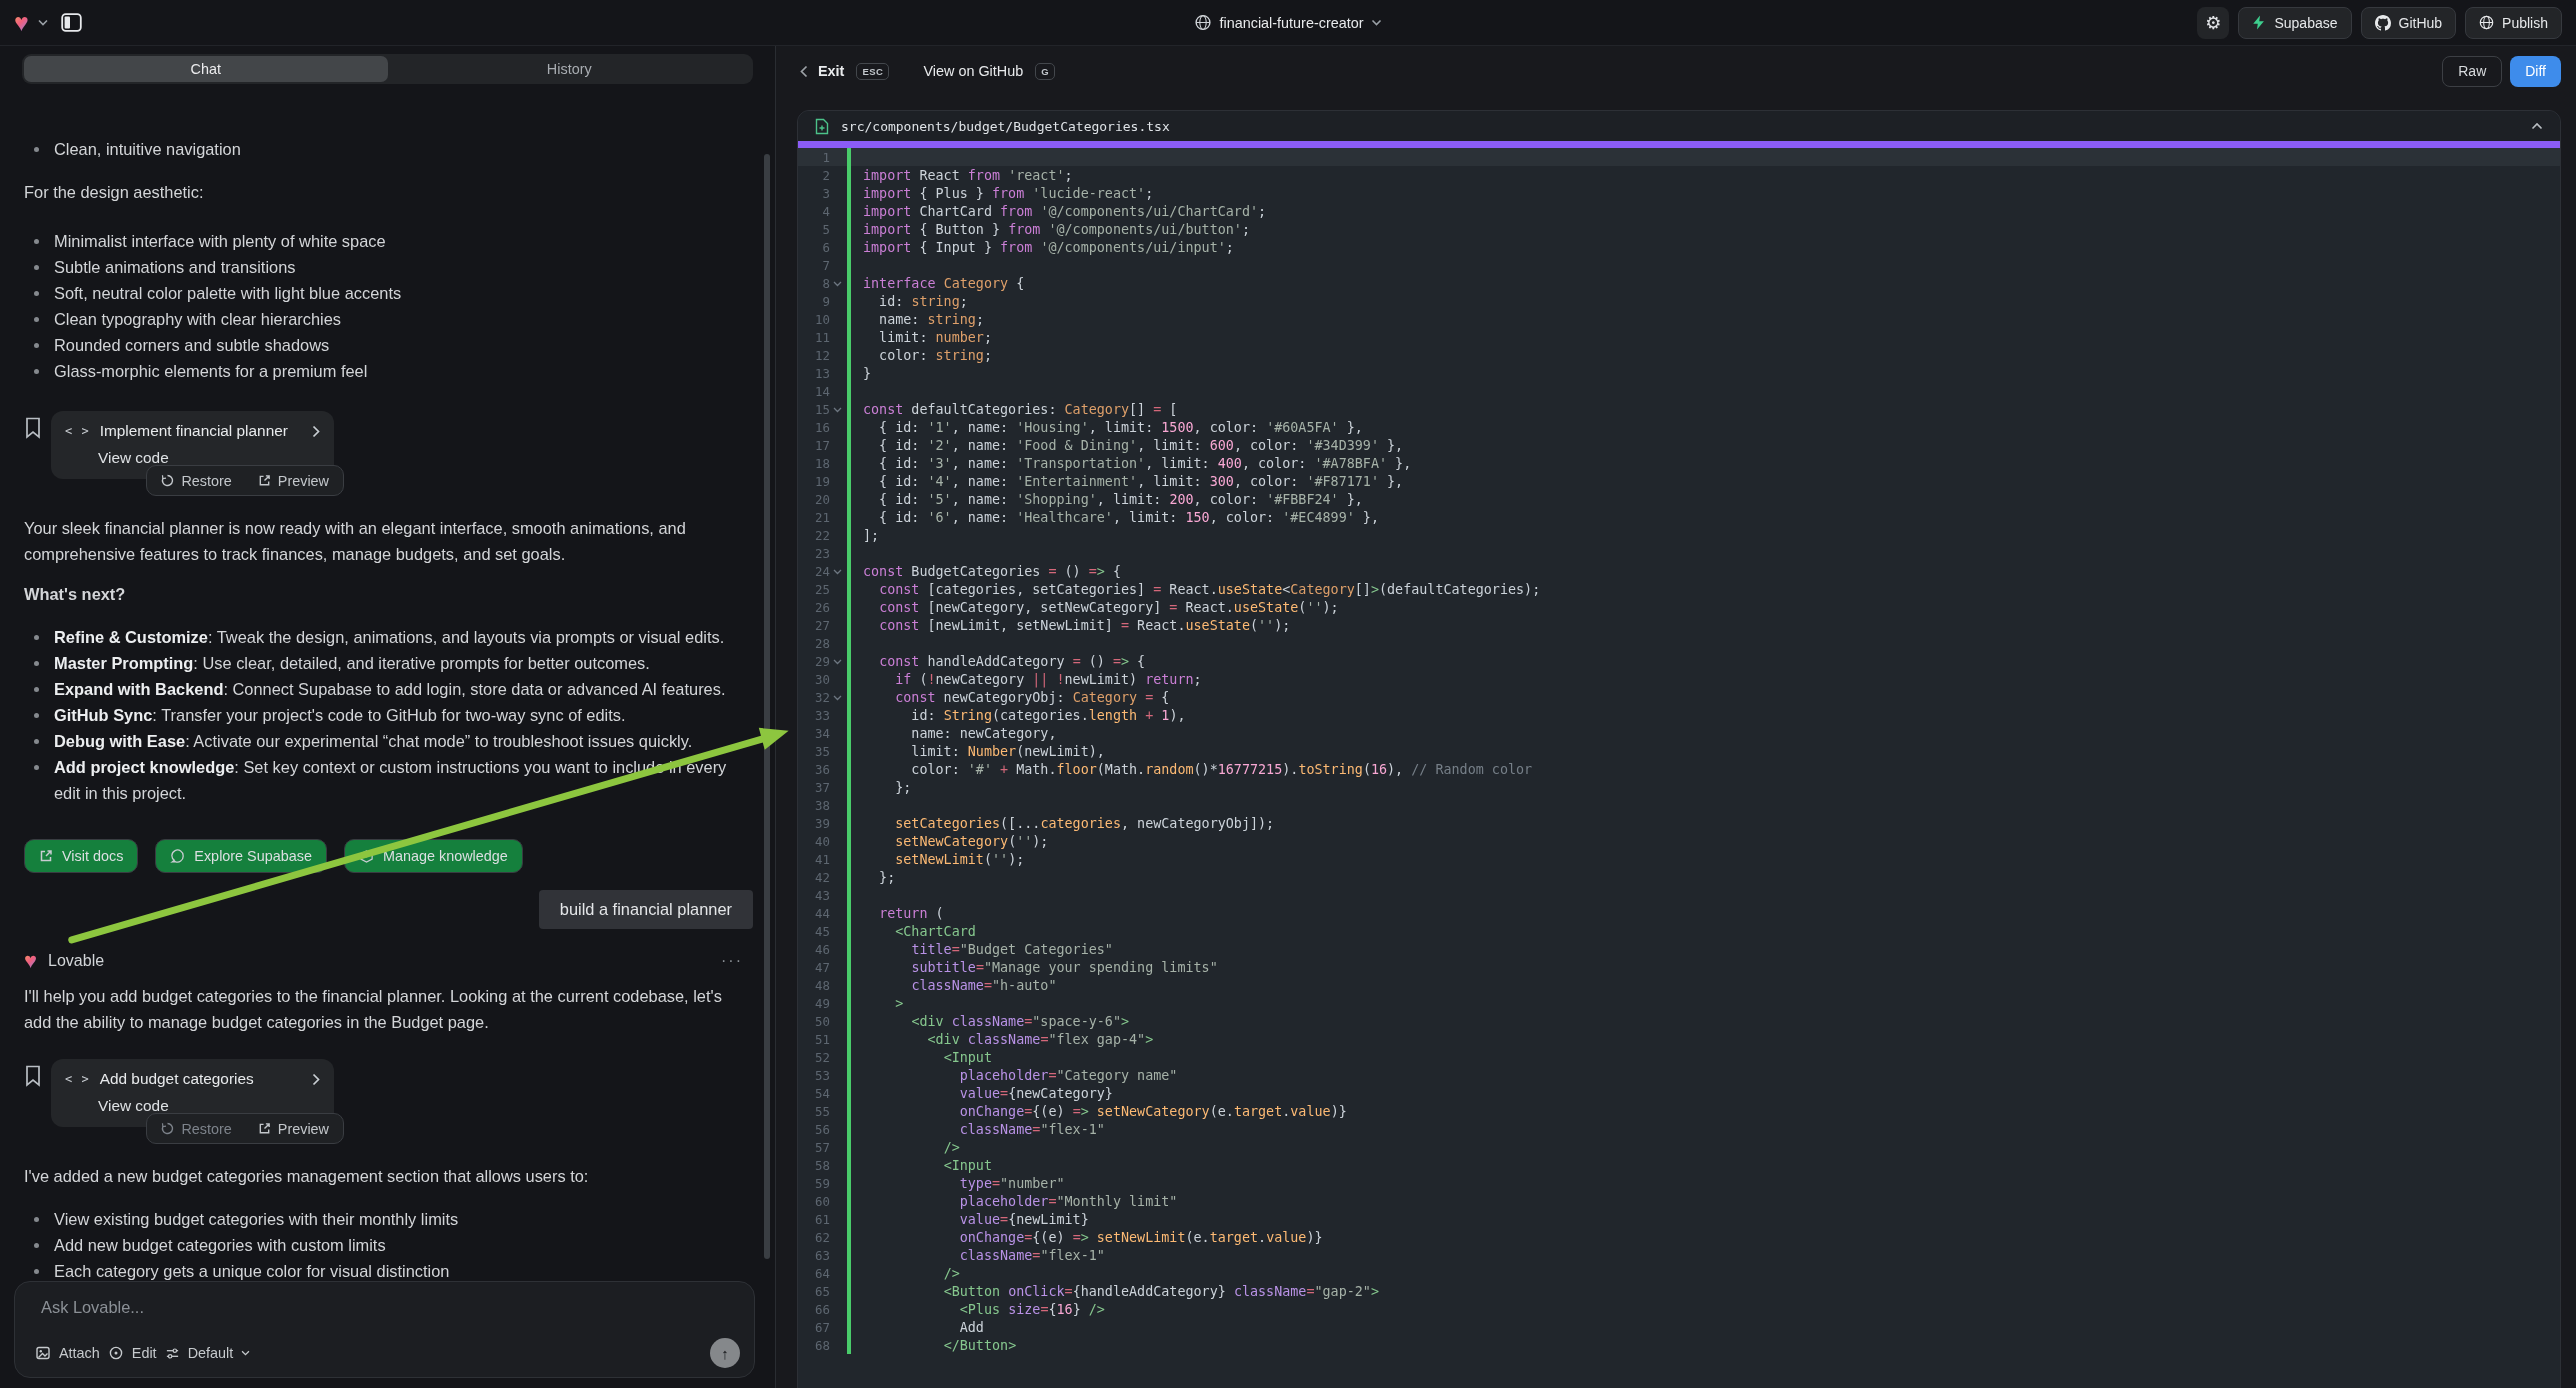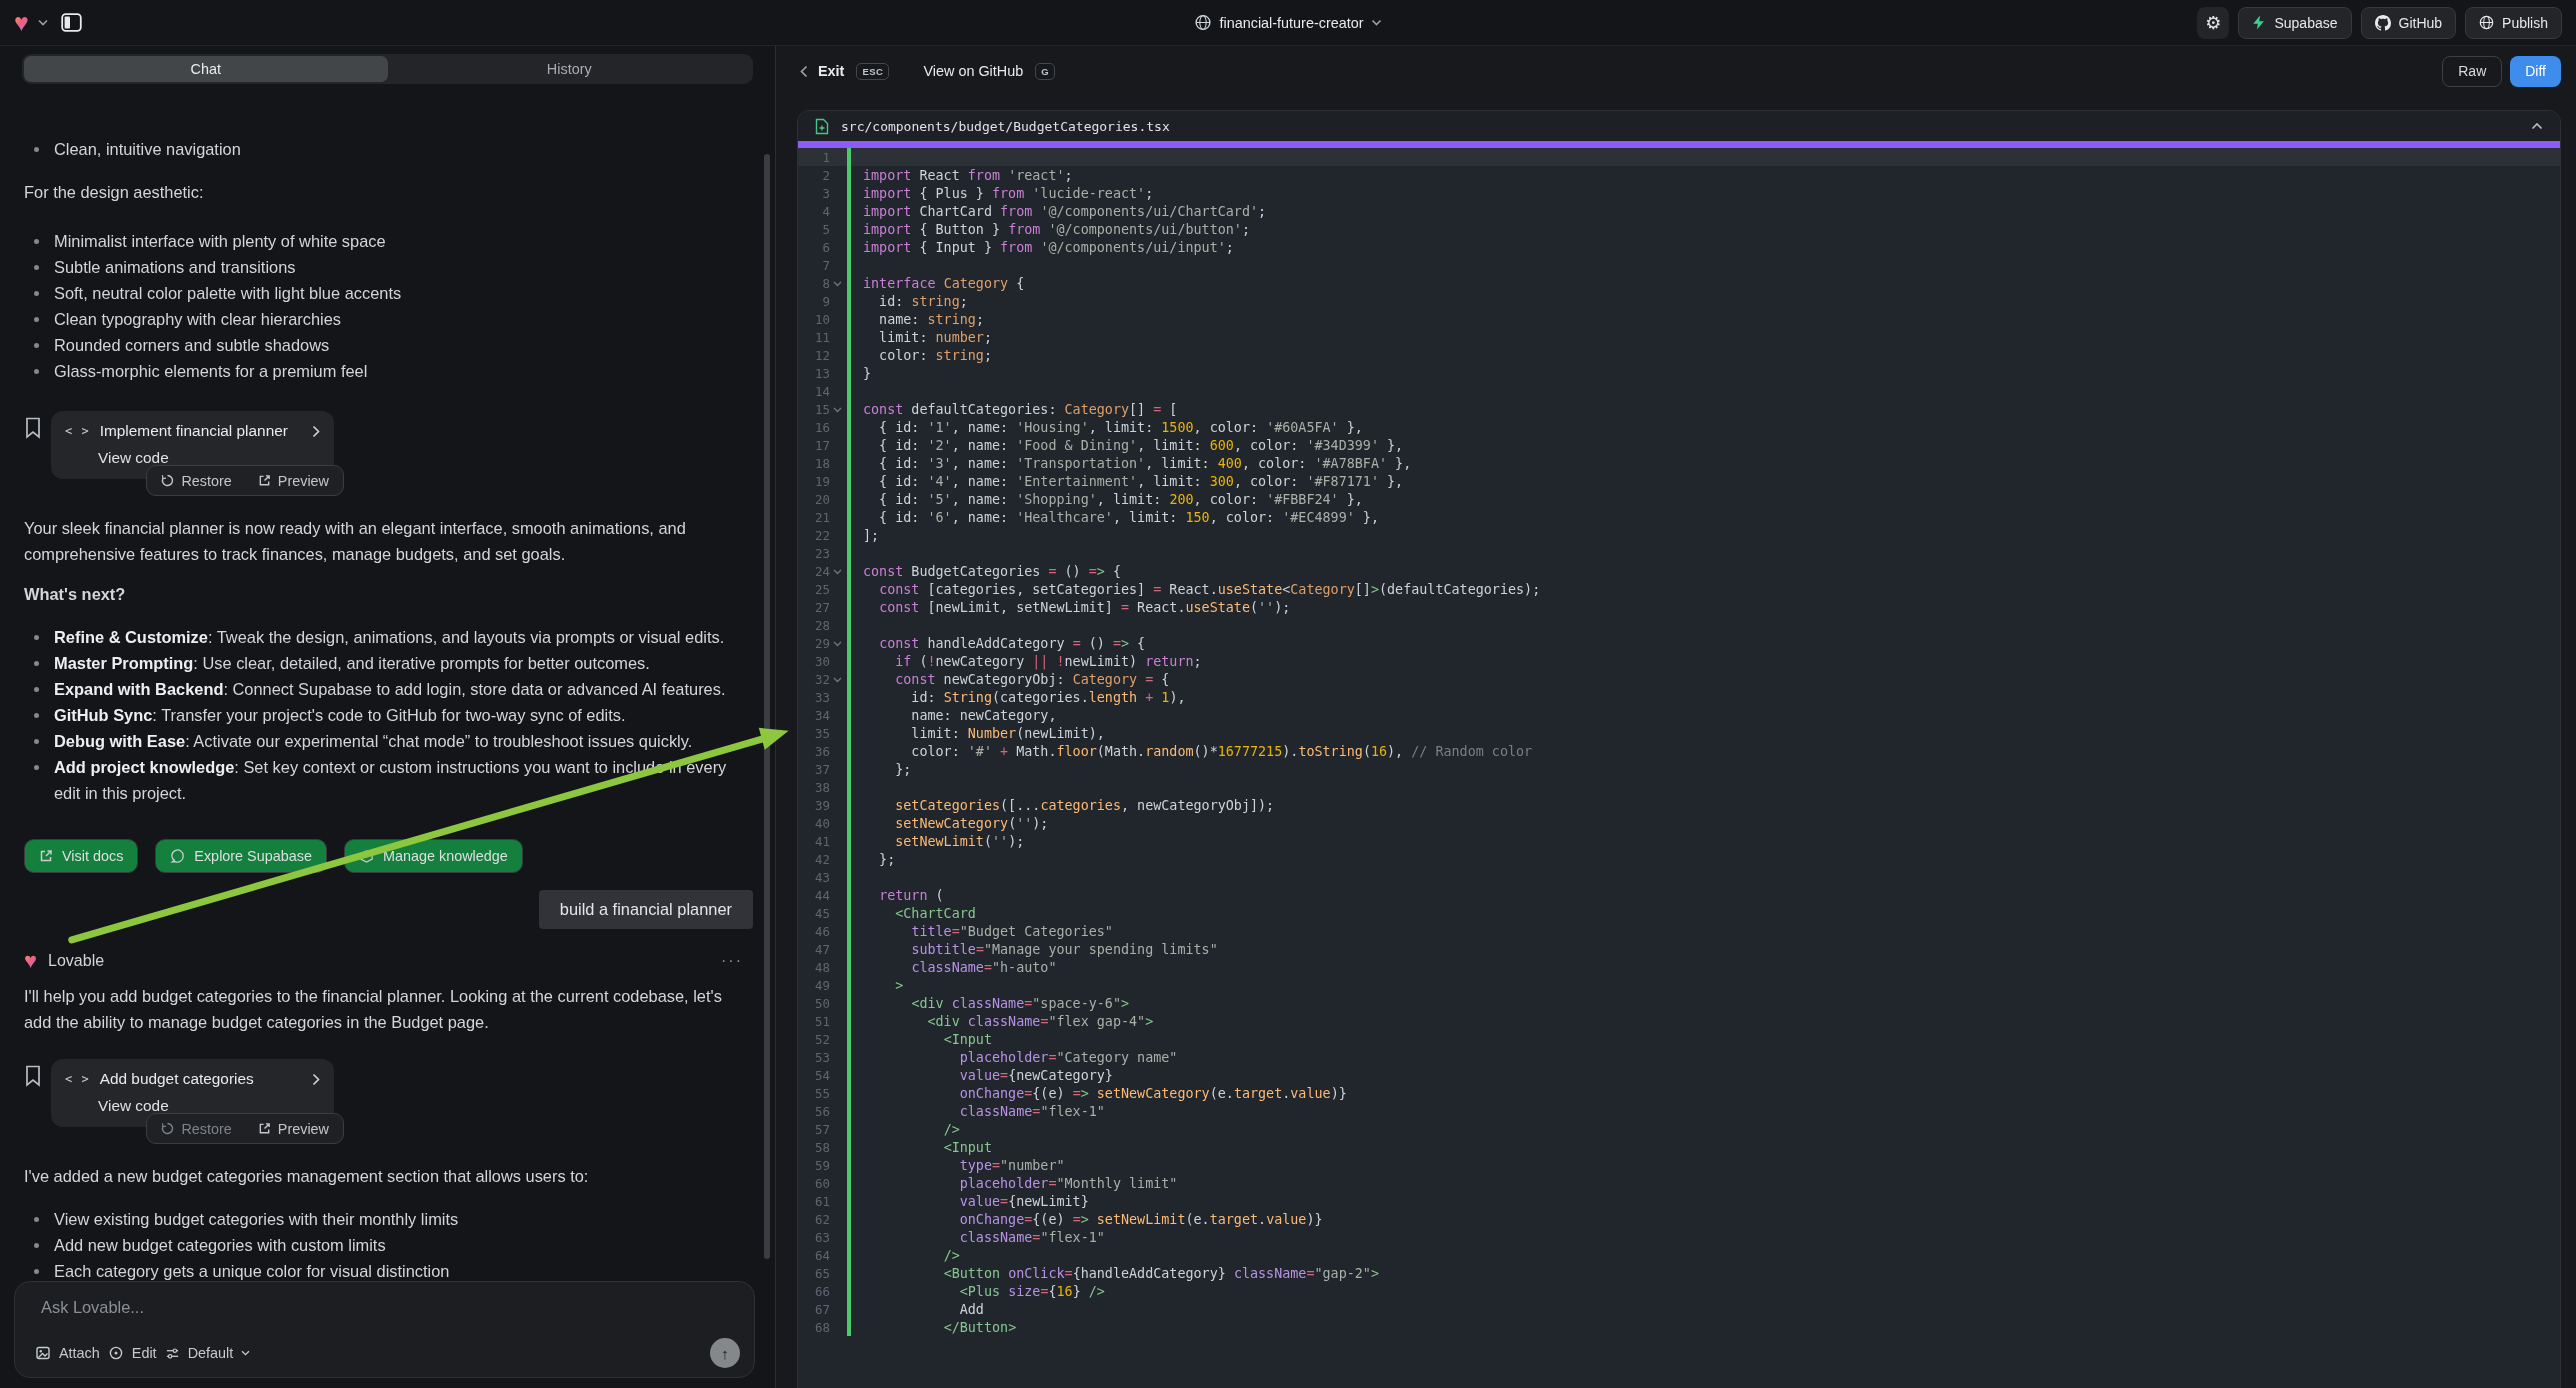--- a/index.html
+++ b/index.html
@@ -98,21 +98,21 @@
   .fchev { margin-left:auto; }
 
   .codewrap { font-family:"DejaVu Sans Mono", monospace; font-size:13.4px; }
   .crow { display:flex; height:18px; align-items:center; }
   .crow.hl { background:#2b3137; }
   .ln { width:32px; flex:none; text-align:right; color:#5d6670; font-size:12.4px; }
   .fold { width:15px; flex:none; display:flex; justify-content:center; align-items:center; padding-top:2px; }
   .gbar { width:4px; align-self:stretch; flex:none; background:#49cb6a; margin-left:2px; }
   .ct { white-space:pre; padding-left:12px; color:#ccd3da; }
 
-  .tk-kw  { color:#cb7fd6; } .tk-str { color:#a6b2a8; } .tk-num { color:#eab308; }
+  .tk-kw  { color:#cb7fd6; } .tk-str { color:#a6b2a8; } .tk-num { color:#f9a8d4; }
   .tk-ty  { color:#dfa06a; } .tk-fn  { color:#fdba74; } .tk-tag { color:#86c78e; }
   .tk-attr{ color:#b democrat; }
   .tk-attr{ color:#b992e6; } .tk-op  { color:#d4687a; } .tk-com { color:#767f88; }
 
   .arrow-overlay { position:absolute; top:0; left:0; width:2576px; height:1388px;
                    pointer-events:none; z-index:60; }
   svg.icon { display:block; }
 </style>
 </head>
 <body>
@@ -531,20 +531,26 @@
           <span class="gbar"></span>
           <span class="ct"><span class="tk-kw">const</span> BudgetCategories <span class="tk-op">=</span> () <span class="tk-op">=</span><span class="tk-tag">&gt;</span> {</span>
         </div>
         <div class="crow">
           <span class="ln">25</span>
           <span class="fold"></span>
           <span class="gbar"></span>
           <span class="ct">  <span class="tk-kw">const</span> [categories, setCategories] <span class="tk-op">=</span> React.<span class="tk-fn">useState</span>&lt;<span class="tk-ty">Category</span>[]<span class="tk-tag">&gt;</span>(defaultCategories);</span>
         </div>
         <div class="crow">
+          <span class="ln">26</span>
+          <span class="fold"></span>
+          <span class="gbar"></span>
+          <span class="ct">  <span class="tk-kw">const</span> [newCategory, setNewCategory] <span class="tk-op">=</span> React.<span class="tk-fn">useState</span>(<span class="tk-str">''</span>);</span>
+        </div>
+        <div class="crow">
           <span class="ln">27</span>
           <span class="fold"></span>
           <span class="gbar"></span>
           <span class="ct">  <span class="tk-kw">const</span> [newLimit, setNewLimit] <span class="tk-op">=</span> React.<span class="tk-fn">useState</span>(<span class="tk-str">''</span>);</span>
         </div>
         <div class="crow">
           <span class="ln">28</span>
           <span class="fold"></span>
           <span class="gbar"></span>
           <span class="ct"></span>

